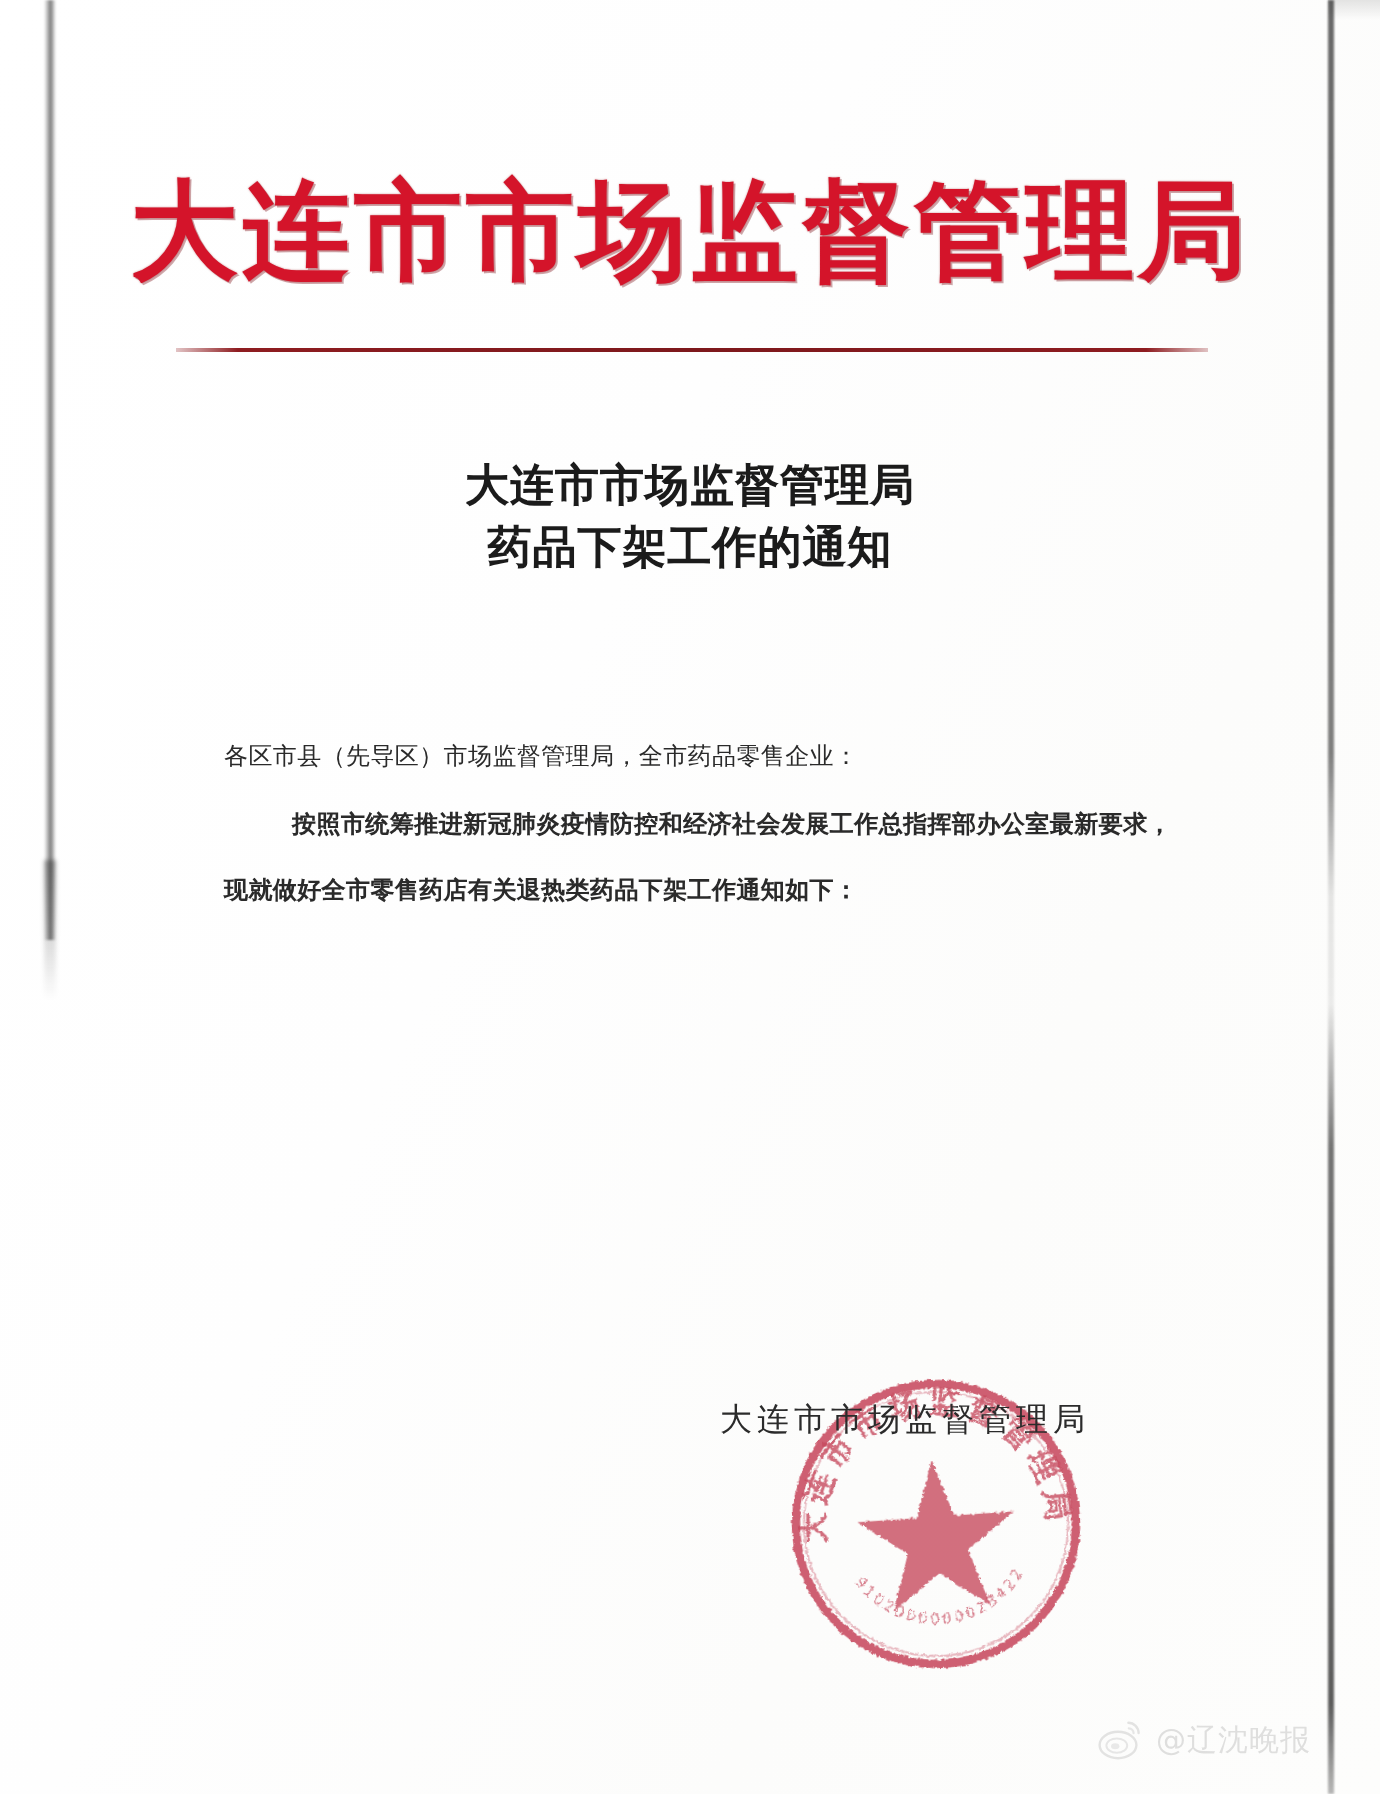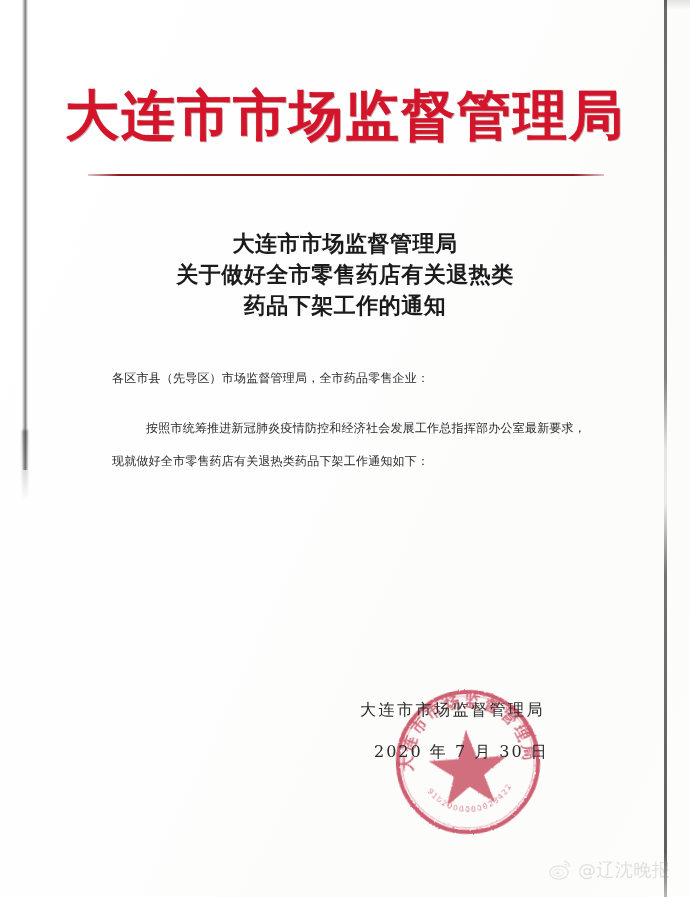--- a/index.html
+++ b/index.html
@@ -115,21 +115,22 @@
     text-justify: inter-character;
   }
   .body-text p {
     margin: 0;
     letter-spacing: 0.2px;
   }
   .body-text p.indent {
     text-indent: 34px;
   }
   .body-text p + p {
-    margin-top: 16px;
+    margin-top: 0;
+    font-weight: bold;
   }
 
   
   .signature {
     position: absolute;
     left: 360px;
     top: 700px;
     width: 230px;
     font-family: "DejaVu Serif", "Liberation Serif", serif;
     font-size: 16px;
@@ -166,21 +167,21 @@
     left: 548px;
     top: 858px;
     display: flex;
     align-items: center;
     gap: 6px;
     opacity: 0.30;
   }
   .wm-logo { width: 24px; height: 24px; }
   .wm-text {
     font-family: "DejaVu Sans", "Liberation Sans", sans-serif;
-    font-size: 18px;
+    font-size: 15px;
     color: #9b9b9b;
     letter-spacing: 0.5px;
     white-space: nowrap;
   }
 </style>
 </head>
 <body>
 
 <div class="page">
 
@@ -189,21 +190,20 @@
   <div class="edge-right"></div>
   <div class="corner-tr"></div>
 
   <div class="letterhead">
     <div class="letterhead-title">大连市市场监督管理局</div>
     <div class="letterhead-rule"></div>
   </div>
 
   <div class="doc-title">
     <div>大连市市场监督管理局</div>
-    <div>关于做好全市零售药店有关退热类</div>
     <div>药品下架工作的通知</div>
   </div>
 
   <div class="body-text">
     <p>各区市县（先导区）市场监督管理局，全市药品零售企业：</p>
     <p class="indent">按照市统筹推进新冠肺炎疫情防控和经济社会发展工作总指挥部办公室最新要求，现就做好全市零售药店有关退热类药品下架工作通知如下：</p>
   </div>
 
   <div class="seal-wrap">
     <svg viewBox="0 0 152 152" width="152" height="152" xmlns="http://www.w3.org/2000/svg">
@@ -226,21 +226,20 @@
         <textPath href="#arcTop" startOffset="50%" text-anchor="middle" aria-label="大连市市场监督管理局">大连市市场监督管理局</textPath>
       </text>
       <text font-family="'DejaVu Sans','Liberation Sans',sans-serif" font-size="7.5" fill="#c0334a" opacity="0.70" letter-spacing="1.6" filter="url(#rough)">
         <textPath href="#arcBottom" startOffset="50%" text-anchor="middle" aria-label="9102000000023422">9102000000023422</textPath>
       </text>
     </svg>
   </div>
 
   <div class="signature">
     <div class="sign-org">大连市市场监督管理局</div>
-    <div class="sign-date">2020 年 7 月 30 日</div>
   </div>
 
   <div class="watermark">
     <span class="wm-logo">
       <svg viewBox="0 0 24 24" width="24" height="24" xmlns="http://www.w3.org/2000/svg">
         <ellipse cx="11" cy="14.5" rx="9.2" ry="6.6" fill="none" stroke="#a8a8a8" stroke-width="1.2"></ellipse>
         <ellipse cx="10.4" cy="14.8" rx="5.2" ry="3.6" fill="none" stroke="#b4b4b4" stroke-width="1"></ellipse>
         <ellipse cx="9.6" cy="15.1" rx="2.1" ry="1.5" fill="#bdbdbd"></ellipse>
         <path d="M16.2 3.4c2.8 0 5.1 2.3 5.1 5.1" fill="none" stroke="#a8a8a8" stroke-width="1.2" stroke-linecap="round"></path>
         <path d="M16.4 6.2c1.3 0 2.4 1.1 2.4 2.4" fill="none" stroke="#b4b4b4" stroke-width="1.1" stroke-linecap="round"></path>

